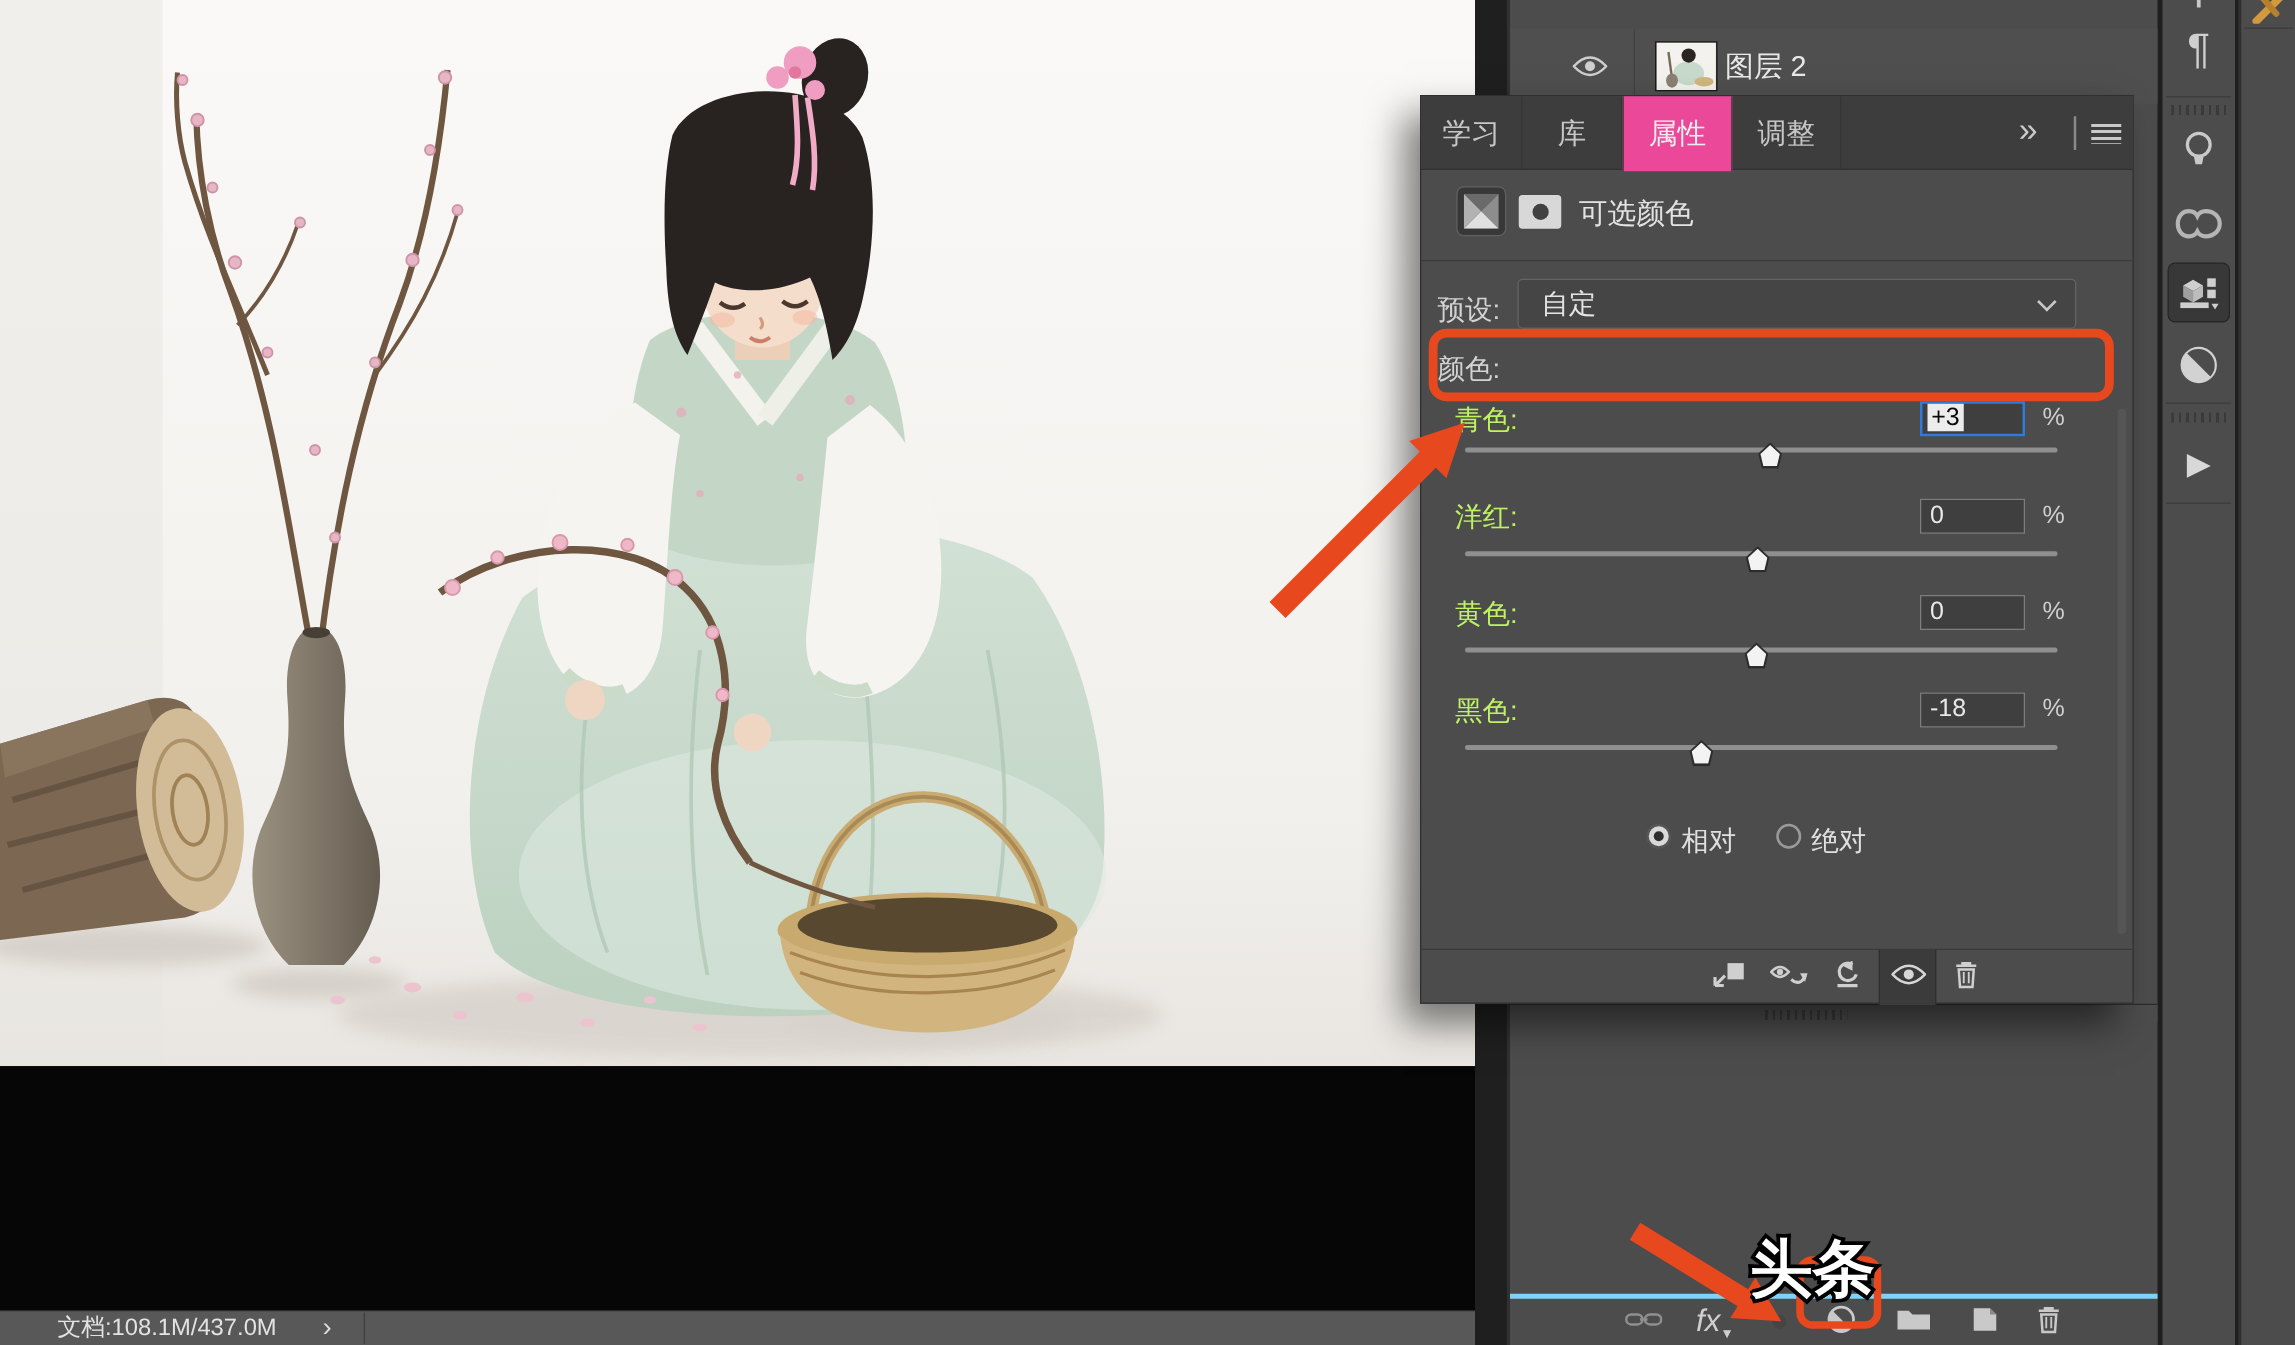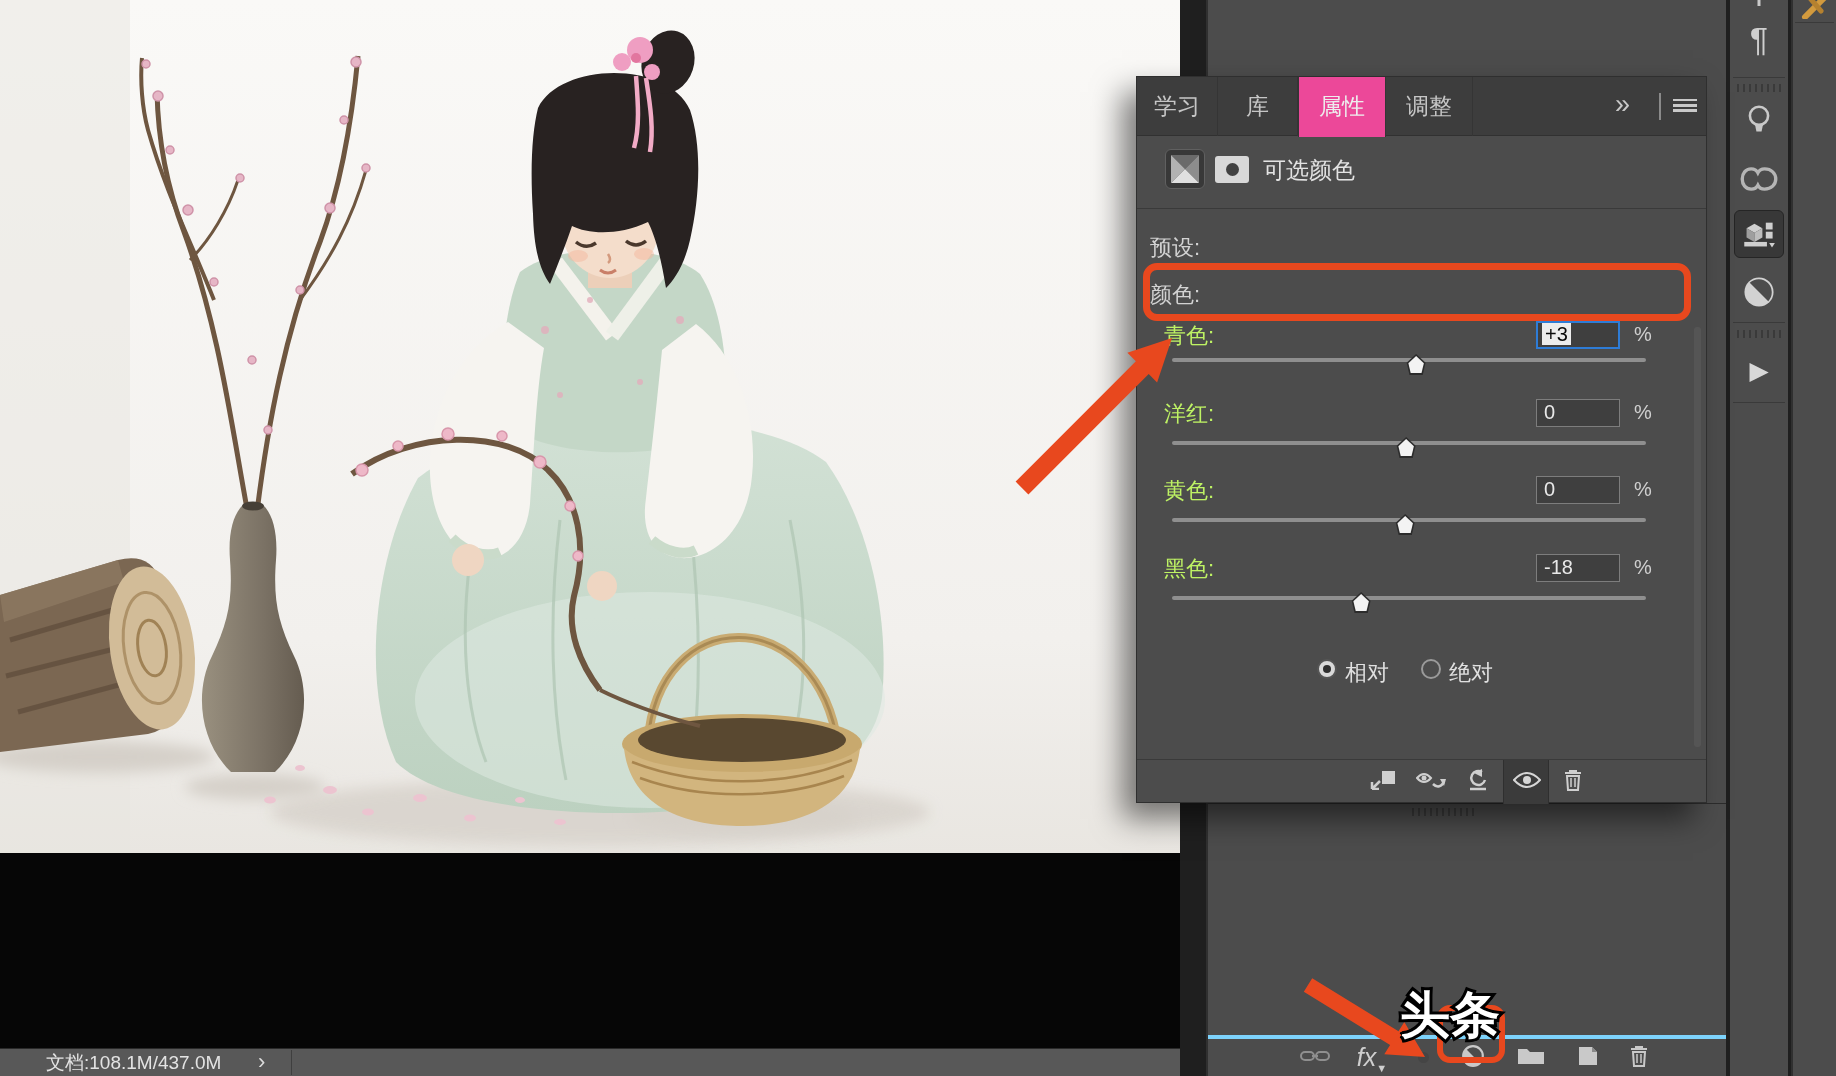--- a/index.html
+++ b/index.html
@@ -234,20 +234,40 @@
     </svg>
     <div class="canvas-black"></div>
     <div class="status-bar">
       <span class="status-text">文档:108.1M/437.0M</span>
       <span class="status-chevron">›</span>
       <span class="status-divider"></span>
     </div>
   </div>
 
   <div class="layers-col">
+    <div class="l-row2">
+      <span class="eye">
+        <svg width="28" height="18" viewBox="0 0 28 18">
+            <path d="M1,9 Q14,-5 27,9 Q14,23 1,9 Z" fill="none" stroke="#cfcfcf" stroke-width="2"></path>
+            <circle cx="14" cy="9" r="4" fill="#cfcfcf"></circle>
+          </svg>
+      </span>
+      <span class="colsep"></span>
+      <span class="thumb">
+        <svg width="48" height="38" viewBox="0 0 50 40">
+            <rect width="50" height="40" fill="#f4f2ef"></rect>
+            <ellipse cx="27" cy="26" rx="13" ry="10" fill="#c8dacb"></ellipse>
+            <circle cx="27" cy="11" r="6" fill="#2a2423"></circle>
+            <path d="M10,8 L13,30" stroke="#7a6a55" stroke-width="2"></path>
+            <ellipse cx="13" cy="32" rx="5" ry="6" fill="#8a8073"></ellipse>
+            <ellipse cx="40" cy="33" rx="8" ry="4" fill="#d2b57e"></ellipse>
+          </svg>
+      </span>
+      <span class="lname">图层 2</span>
+    </div>
     <div class="grip-strip">
         <span class="grip"></span>
       </div>
     <div class="l-bottom">
       <span class="lb-ic" style="left:107px">
         <svg width="30" height="16" viewBox="0 0 30 16">
             <rect x="1" y="4" width="13" height="8" rx="4" fill="none" stroke="#8f8f8f" stroke-width="2"></rect>
             <rect x="16" y="4" width="13" height="8" rx="4" fill="none" stroke="#8f8f8f" stroke-width="2"></rect>
             <line x1="12" y1="8" x2="18" y2="8" stroke="#8f8f8f" stroke-width="2"></line>
           </svg>
@@ -298,20 +318,24 @@
           <polygon points="0,0 13,13 0,26" fill="#b2b2b2"></polygon>
           <polygon points="26,0 26,26 13,13" fill="#8d8d8d"></polygon>
           <polygon points="0,26 13,13 26,26" fill="#e0e0e0"></polygon>
         </svg>
     </div>
     <div class="hdr-ic2"></div>
     <div class="panel-title">可选颜色</div>
     <div class="hdr-sep"></div>
 
     <div class="form-label" style="top:156px">预设:</div>
+    <div class="dd" style="top:146px">
+      <span class="val">自定</span>
+      <span class="chev"></span>
+    </div>
 
     <div class="orange-box"></div>
     <div class="form-label" style="top:203px">颜色:</div>
 
     <div class="s-label" style="top:244px">青色:</div>
     <div class="s-box focus" style="top:244px"><span class="sel">+3</span></div>
     <div class="s-unit" style="top:246px">%</div>
     <div class="s-track" style="top:281px"></div>
     <div class="s-thumbwrap" style="top:277px">
         <div class="s-thumb" style="left: 51.5%;"></div>

